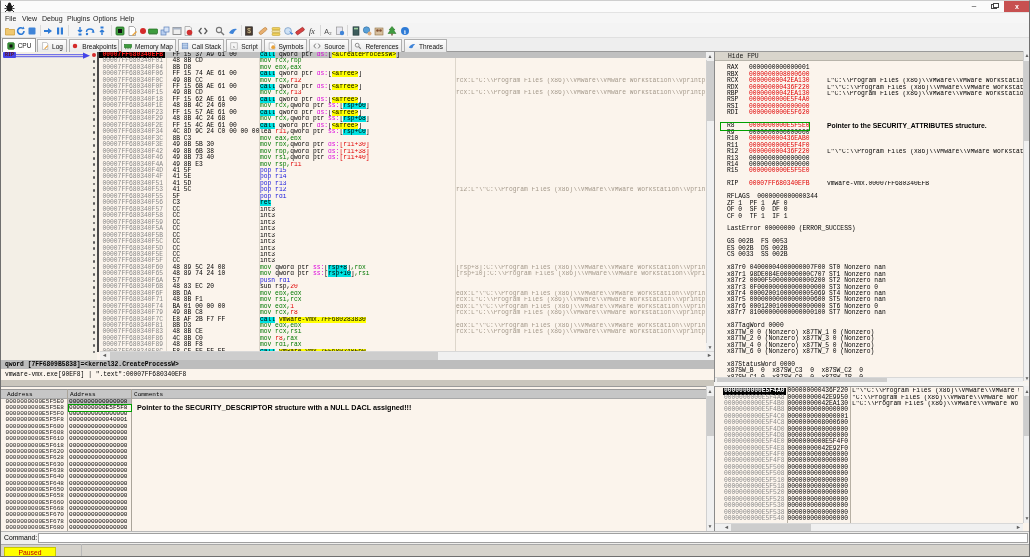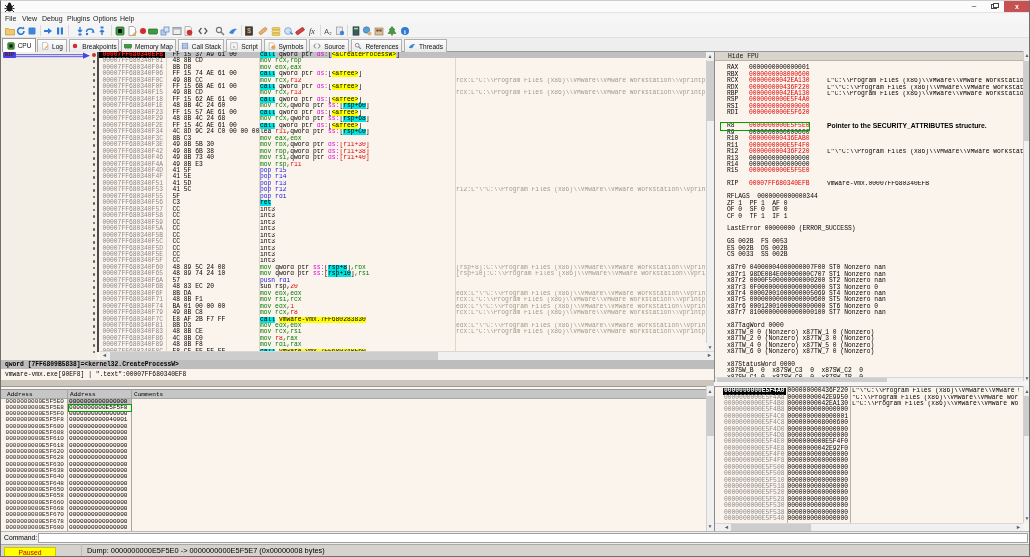--- a/index.html
+++ b/index.html
@@ -647,20 +647,21 @@
 <div class="abs mono" style="left:68px;top:498.78px;width:62px;height:6.33px;font-size:6.1px;line-height:6.33px;white-space:pre;color:#000;">0000000000000000</div>
 <div class="abs mono" style="left:4.5px;top:505.11px;width:62px;height:6.33px;font-size:6.1px;line-height:6.33px;white-space:pre;color:#222;">0000000000E5F668</div>
 <div class="abs mono" style="left:68px;top:505.11px;width:62px;height:6.33px;font-size:6.1px;line-height:6.33px;white-space:pre;color:#000;">0000000000000000</div>
 <div class="abs mono" style="left:4.5px;top:511.44px;width:62px;height:6.33px;font-size:6.1px;line-height:6.33px;white-space:pre;color:#222;">0000000000E5F670</div>
 <div class="abs mono" style="left:68px;top:511.44px;width:62px;height:6.33px;font-size:6.1px;line-height:6.33px;white-space:pre;color:#000;">0000000000000000</div>
 <div class="abs mono" style="left:4.5px;top:517.77px;width:62px;height:6.33px;font-size:6.1px;line-height:6.33px;white-space:pre;color:#222;">0000000000E5F678</div>
 <div class="abs mono" style="left:68px;top:517.77px;width:62px;height:6.33px;font-size:6.1px;line-height:6.33px;white-space:pre;color:#000;">0000000000000000</div>
 <div class="abs mono" style="left:4.5px;top:524.1px;width:62px;height:6.33px;font-size:6.1px;line-height:6.33px;white-space:pre;color:#222;">0000000000E5F680</div>
 <div class="abs mono" style="left:68px;top:524.1px;width:62px;height:6.33px;font-size:6.1px;line-height:6.33px;white-space:pre;color:#000;">0000000000000000</div>
 <div class="abs " style="left:66.5px;top:403.03px;width:64.5px;height:7.93px;border:1.5px solid #00a000;"></div>
+<div class="abs " style="left:136px;top:402.72999999999996px;width:560px;height:9px;font-size:7.2px;font-weight:bold;color:#000;line-height:8px;">Pointer to the SECURITY_DESCRIPTOR structure with a NULL DACL assigned!!!</div>
 <div class="abs " style="left:705px;top:385px;width:8px;height:145px;background:#f0f0f0;border-left:1px solid #d0d0d0;"></div>
 <div class="abs " style="left:705px;top:386px;width:8px;height:8px;color:#606060;font-size:5px;text-align:center;line-height:8px;">▲</div>
 <div class="abs " style="left:705px;top:521px;width:8px;height:8px;color:#606060;font-size:5px;text-align:center;line-height:8px;">▼</div>
 <div class="abs " style="left:705.5px;top:395px;width:7px;height:40px;background:#cdcdcd;"></div>
 <div class="abs " style="left:713px;top:385px;width:317px;height:145px;background:#fbf4ec;border-left:1px solid #8a8a8a;border-top:1px solid #9a9a9a;"></div>
 <div class="abs " style="left:785.5px;top:386px;width:1px;height:136px;background:#b7b0a4;"></div>
 <div class="abs " style="left:849px;top:386px;width:1px;height:136px;background:#b7b0a4;"></div>
 <div class="abs " style="left:722px;top:387.3px;width:63px;height:6.38px;background:#000;"></div>
 <div class="abs mono" style="left:723px;top:387.3px;width:62px;height:6.38px;font-size:6.3px;line-height:6.38px;white-space:pre;color:#fff;font-weight:bold;">0000000000E5F4A0</div>
 <div class="abs mono" style="left:786.5px;top:387.3px;width:62px;height:6.38px;font-size:6.3px;line-height:6.38px;white-space:pre;color:#000;">000000000436F220</div>
@@ -714,13 +715,12 @@
 <div class="abs " style="left:714px;top:522px;width:308px;height:8px;background:#f0f0f0;border-top:1px solid #d8d8d8;"></div>
 <div class="abs " style="left:721px;top:522px;width:9px;height:8px;color:#606060;font-size:5.5px;text-align:center;line-height:8px;">◄</div>
 <div class="abs " style="left:1013px;top:522px;width:9px;height:8px;color:#606060;font-size:5.5px;text-align:center;line-height:8px;">►</div>
 <div class="abs " style="left:730px;top:522.5px;width:80px;height:7px;background:#cdcdcd;"></div>
 <div class="abs " style="left:0px;top:530px;width:1030px;height:13px;background:#f0efed;border-top:1px solid #b8b8b8;"></div>
 <div class="abs " style="left:3px;top:532px;width:34px;height:10px;font-size:6.8px;line-height:10px;color:#000;">Command:</div>
 <div class="abs " style="left:37px;top:531.5px;width:990px;height:10.5px;background:#fff;border:1px solid #a0a0a0;"></div>
 <div class="abs " style="left:0px;top:543px;width:1030px;height:14px;background:#d6d3cc;border-top:1px solid #a8a8a8;"></div>
 <div class="abs " style="left:3px;top:545.5px;width:52px;height:10px;background:#ffff00;border:1px solid #c8c800;font-size:6.8px;color:#c00000;text-align:center;line-height:9px;">Paused</div>
 <div class="abs " style="left:80px;top:543px;width:1px;height:14px;background:#b8b8b8;"></div>
-<div class="abs " style="left:86px;top:545px;width:600px;height:11px;font-size:7.4px;line-height:10px;color:#000;">Dump: 0000000000E5F5E0 -&gt; 0000000000E5F5E7 (0x00000008 bytes)</div>
 </div>
 </body></html>

